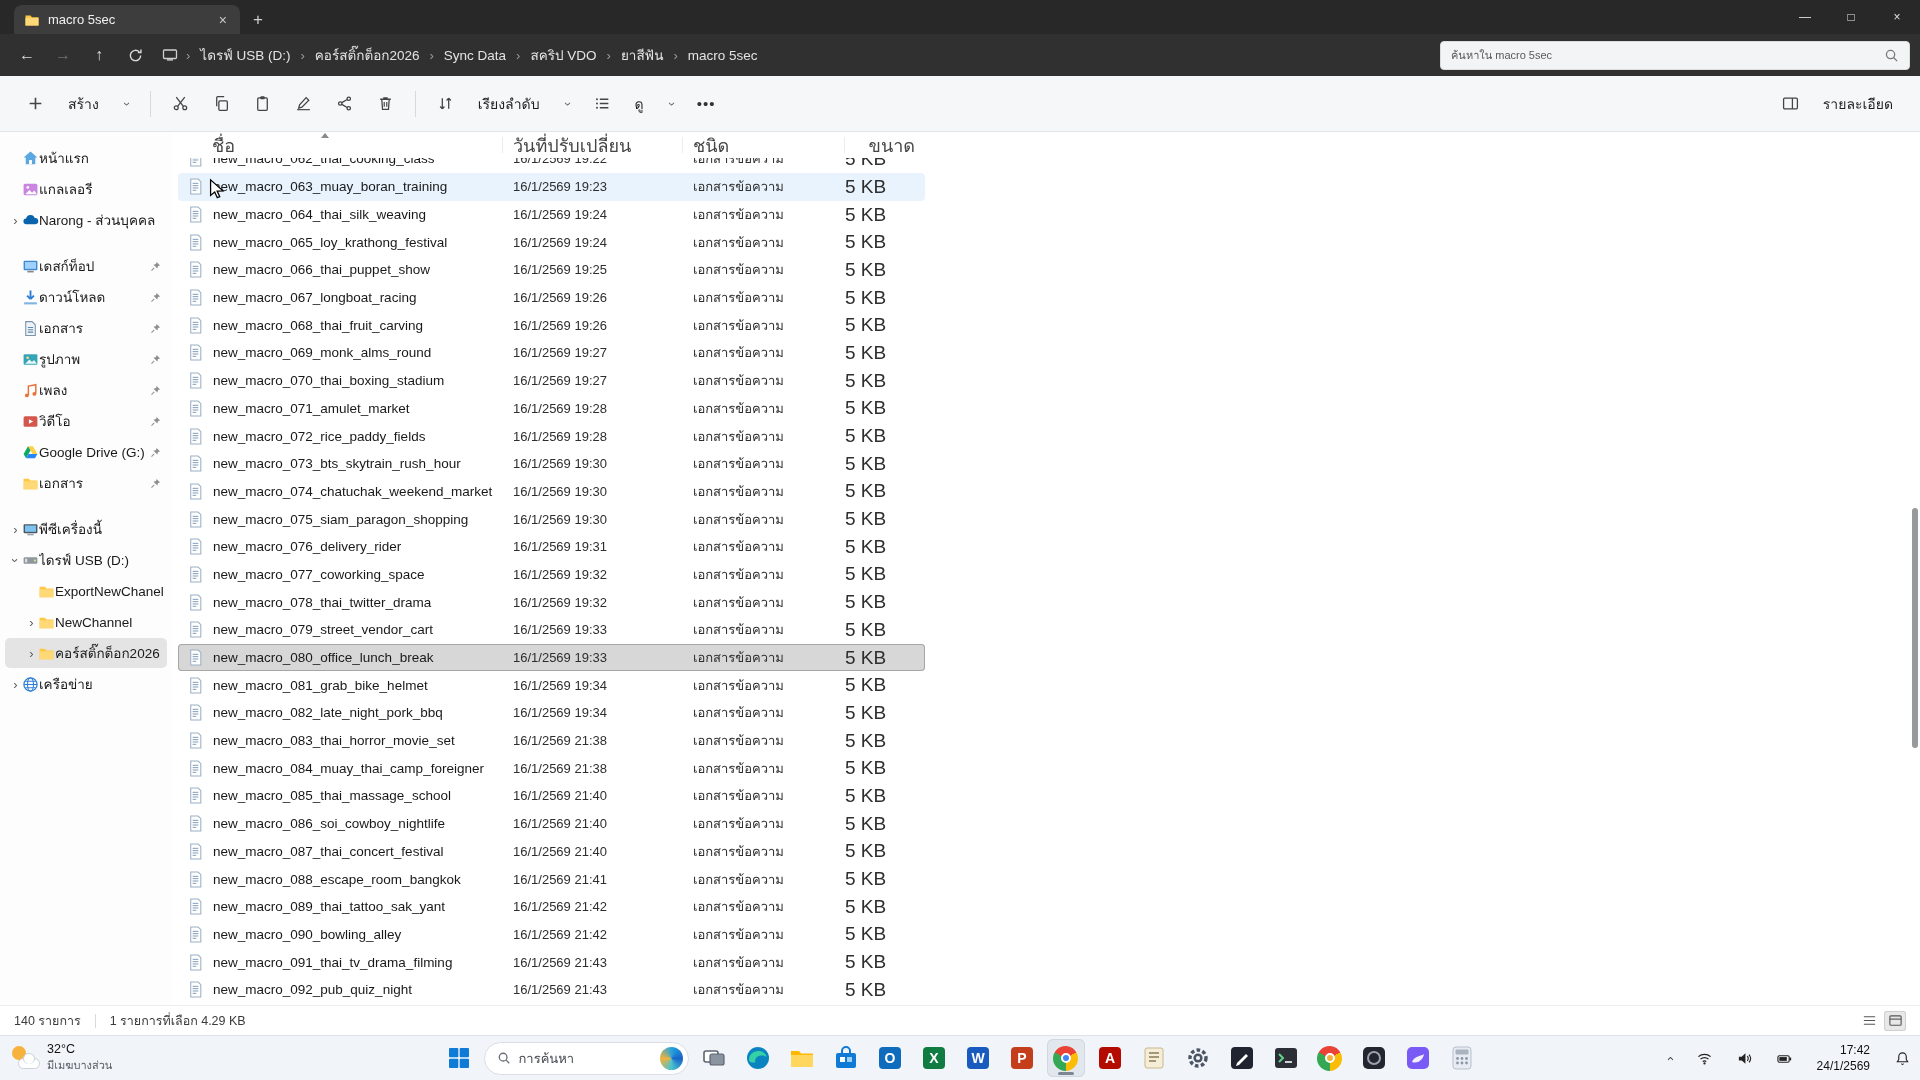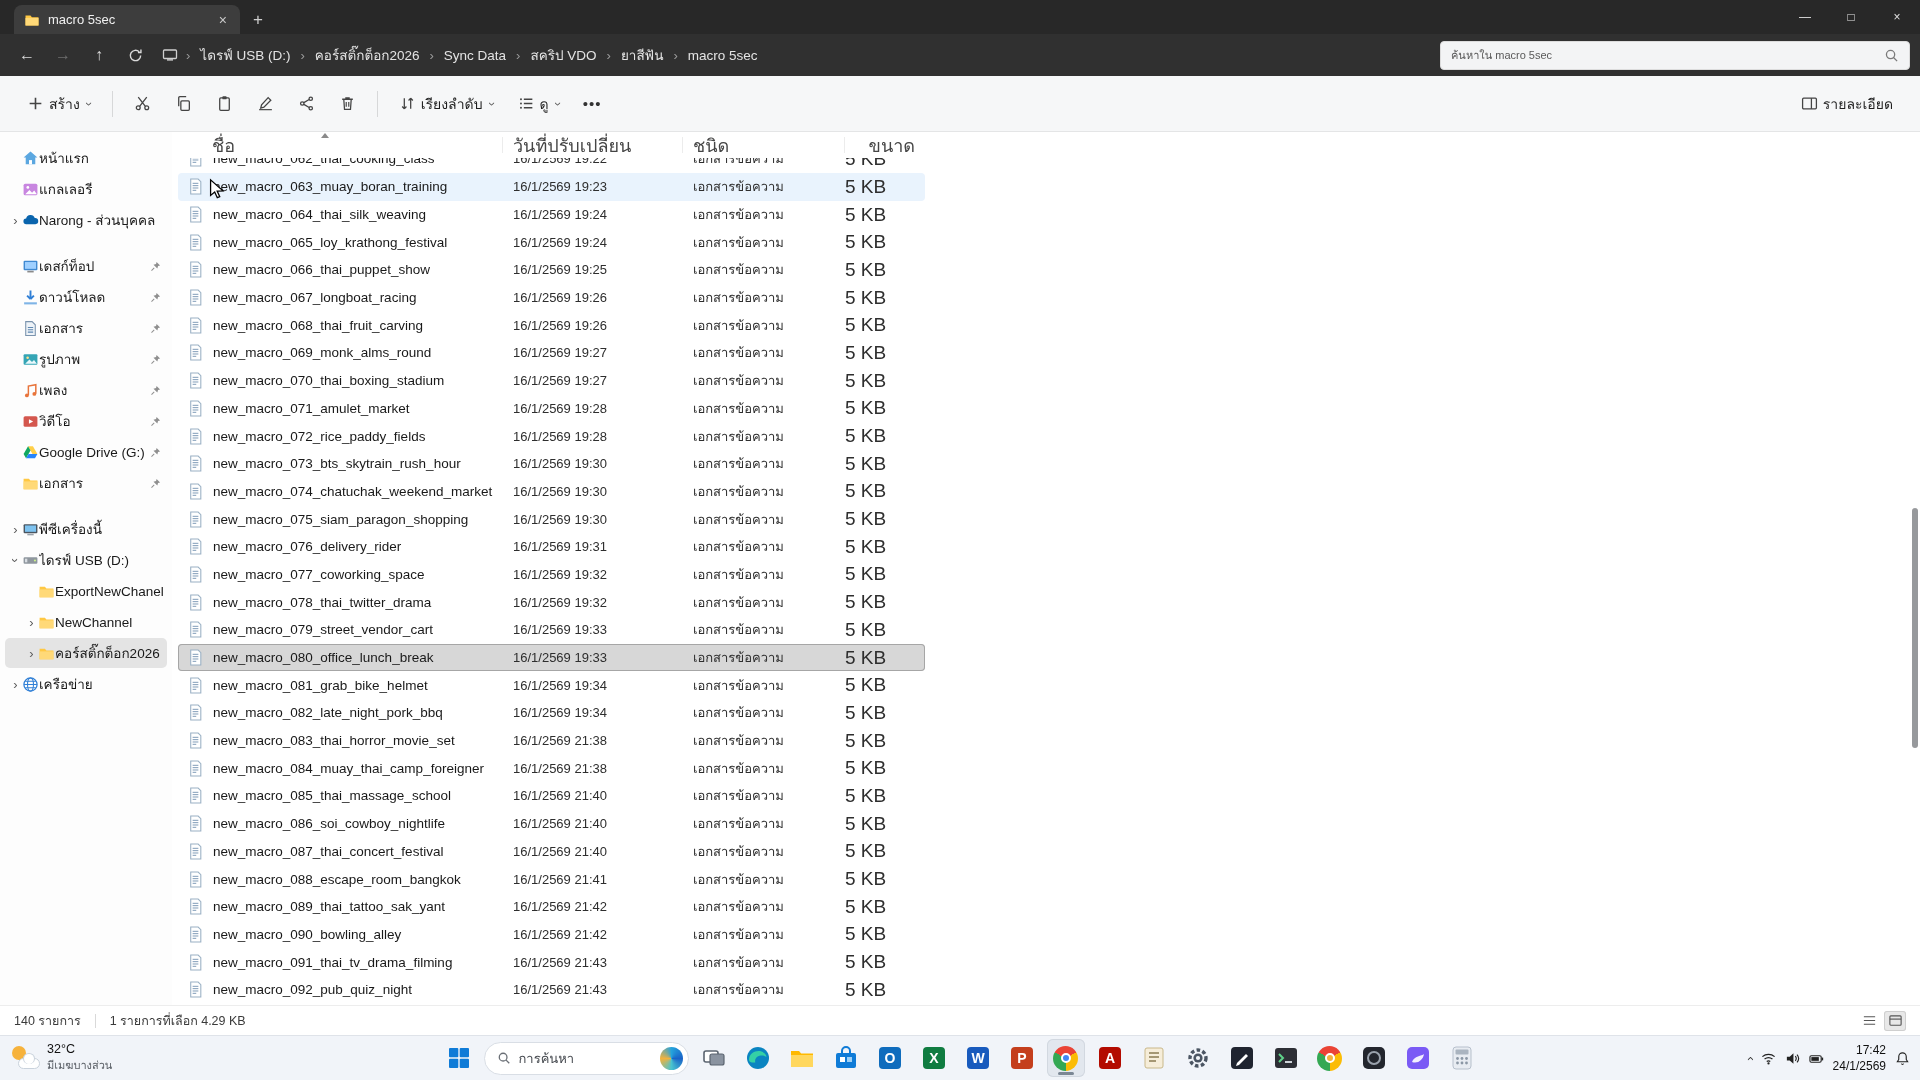--- a/index.html
+++ b/index.html
@@ -25,21 +25,21 @@
 .bc{display:flex;align-items:center;margin-left:8px;color:#e3e3e3;font-size:13.5px;flex:1;min-width:0;overflow:hidden}
 .bc-ico{width:16px;height:16px;margin-right:2px;flex:none;display:flex}
 .bc-chev{color:#9a9a9a;font-size:13px;padding:0 6px}
 .bc-seg{padding:3px 4px;border-radius:3px;white-space:nowrap}
 .searchbox{width:470px;height:29px;flex:none;background:#f3f4f5;border:1px solid #dcdcdc;border-radius:4px;display:flex;align-items:center;padding:0 10px;margin-left:12px;color:#5a5a5a;font-size:11px}
 .search-text{flex:1;white-space:nowrap;overflow:hidden}
 .search-ico{width:15px;height:15px;flex:none;display:flex}
 
 
 .cmdbar{height:56px;background:#f6f7f8;border-bottom:1px solid #e4e5e6;display:flex;align-items:center;padding:0 16px;gap:2px;flex:none}
-.cmd-btn{display:flex;align-items:center;gap:5px;padding:8px 11px;border-radius:5px;color:#1f1f1f;font-size:14px}
+.cmd-btn{display:flex;align-items:center;gap:24px;padding:8px 11px;border-radius:5px;color:#1f1f1f;font-size:14px}
 .cmd-ic{width:17px;height:17px;display:flex}
 .cmd-chev{font-size:12px;color:#5f5f5f;display:inline-block;transform:rotate(90deg);margin-left:2px}
 .cmd-sep{width:1px;height:26px;background:#d7d8d9;margin:0 8px}
 .cmd-right{margin-left:auto;display:flex;align-items:center}
 .dots{color:#333;font-size:15px;letter-spacing:1px;padding:8px 10px}
 
 
 .main{flex:1;display:flex;min-height:0;position:relative;background:#fff}
 .sidebar{width:172px;flex:none;padding-top:10px;overflow:hidden;background:#fdfdfd}
 .sb-item{height:30px;margin:1px 5px;border-radius:5px;display:flex;align-items:center;gap:0;padding:0 4px;font-size:13.5px;color:#191919}
@@ -94,21 +94,21 @@
 .tb-center{margin:0 auto;display:flex;align-items:center;gap:6px}
 .tb-btn{width:38px;height:38px;border-radius:6px;display:flex;align-items:center;justify-content:center;position:relative;flex:none}
 .tb-btn.active{background:#e2e7ee;box-shadow:inset 0 0 0 1px #d2d8e0}
 .tb-btn.active::after{content:"";position:absolute;bottom:2px;left:50%;transform:translateX(-50%);width:16px;height:3px;border-radius:2px;background:#7b8794}
 .tb-btn svg{width:26px;height:26px}
 .tb-search{height:33px;min-width:205px;background:#fff;border:1px solid #d9dee5;border-radius:17px;display:flex;align-items:center;gap:8px;padding:0 5px 0 12px;font-size:13px;color:#45494f}
 .tb-search .search-ico{width:14px;height:14px}
 .bingball{width:23px;height:23px;border-radius:50%;background:conic-gradient(#25a3dc,#1963c8,#49c3cf,#f2b23d,#25a3dc);flex:none}
 .chromeball{width:25px;height:25px;border-radius:50%;background:conic-gradient(from -60deg,#ea4335 0 120deg,#fbbc05 0 240deg,#34a853 0 360deg);display:flex;align-items:center;justify-content:center}
 .chromecore{width:10px;height:10px;border-radius:50%;background:#4285f4;border:2.5px solid #fff}
-.tb-right{position:absolute;right:10px;display:flex;align-items:center;gap:9px}
+.tb-right{position:absolute;right:10px;display:flex;align-items:center;gap:25px}
 .tray-chev{transform:rotate(-90deg);color:#333;font-size:13px;display:inline-block}
 .tray-ic{width:15px;height:15px;display:flex}
 .clock{text-align:right;font-size:12px;color:#111;line-height:1.35}
 
 
 .cursor{position:absolute;left:206px;top:178px;z-index:90;pointer-events:none}
 </style>
 </head>
 <body>
 

